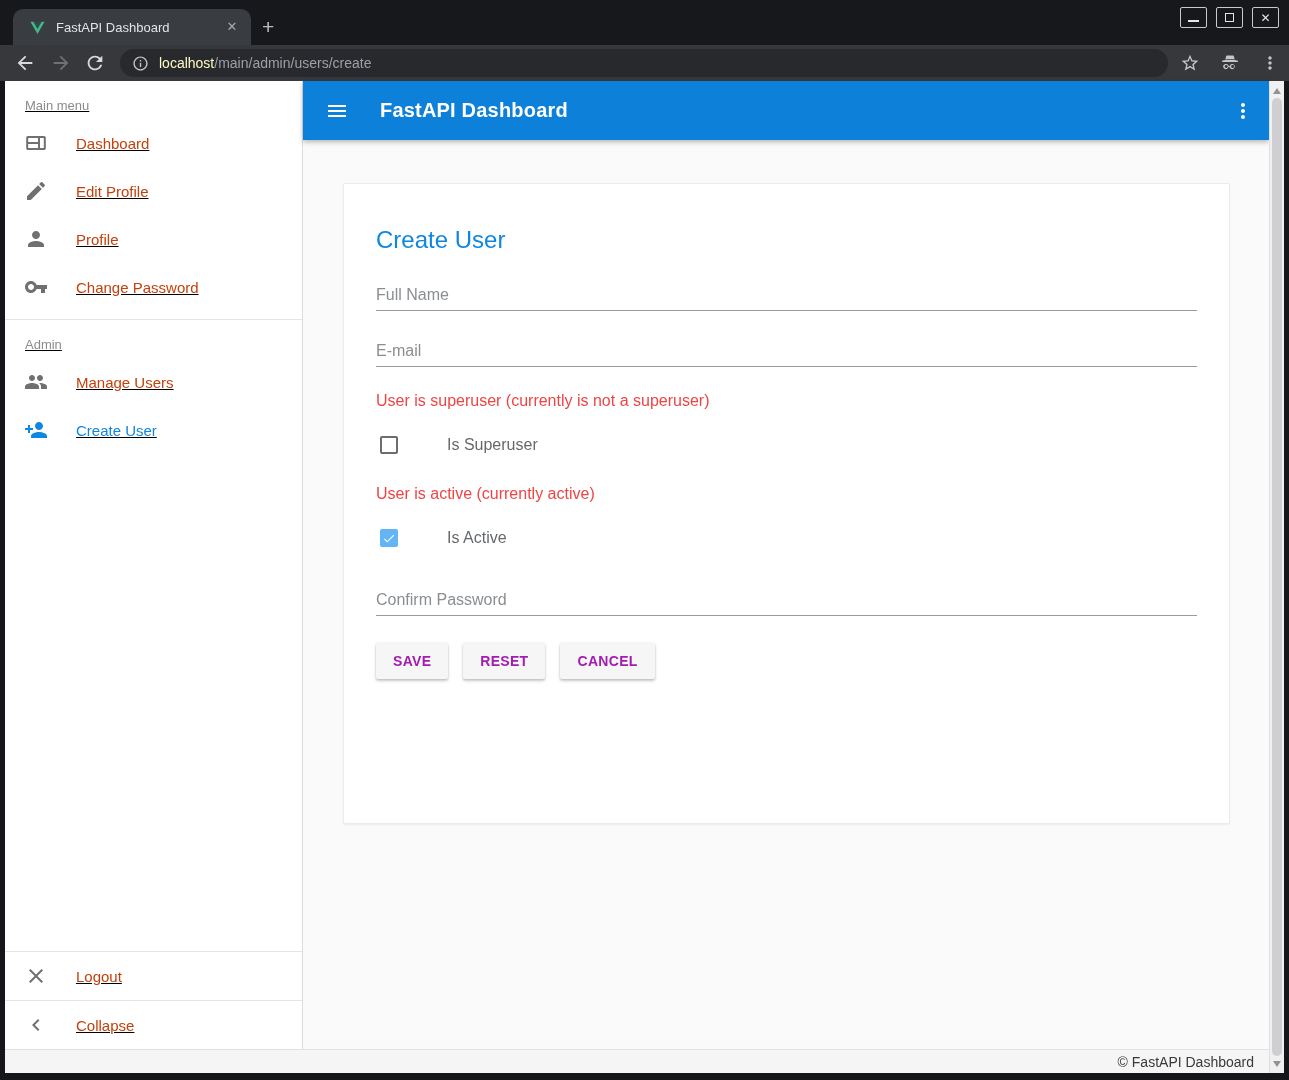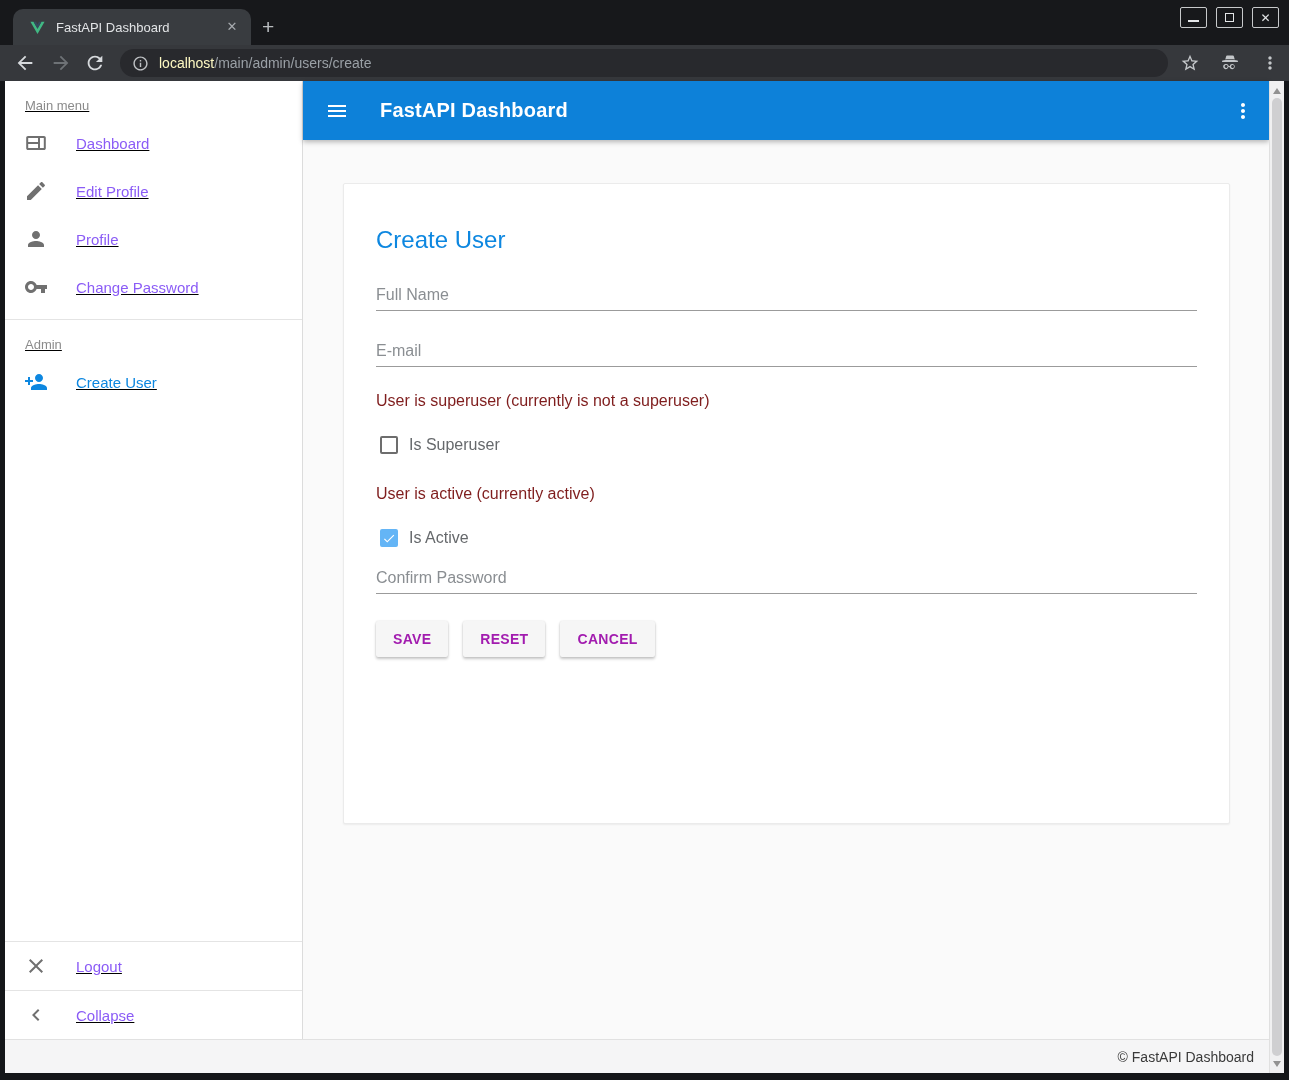--- a/index.html
+++ b/index.html
@@ -32,21 +32,21 @@
   .bar-right { display:flex; align-items:center; margin-left:12px; gap:20px; }
   .bar-ic { width:20px; height:20px; color:#c4c7ca; }
 
   
   .page { position:absolute; top:81px; left:5px; width:1279px; height:992px; background:#fafafa; display:flex; flex-direction:column; }
   .page-body { flex:1; display:flex; min-height:0; margin-right:15px; }
 
   
   .sidebar { width:298px; background:#ffffff; border-right:1px solid #dcdcdc; display:flex; flex-direction:column;text-decoration:underline; }
   .side-section-label { font-size:13px; color:#8b8b8b; padding:17px 0 6px 20px; }
-  .side-item { height:48px; display:flex; align-items:center; padding-left:19px; color:#8b5cf6; cursor:pointer; }
+  .side-item { height:48px; display:flex; align-items:center; padding-left:19px; color:#c2410c; cursor:pointer; }
   .side-item .s-icon { width:24px; height:24px; color:#707070; flex:none; }
   .side-item .s-label { margin-left:28px; font-size:15px; }
   .side-item.active { color:#0d87e0; }
   .side-item.active .s-icon { color:#0d87e0; }
   .divider { height:1px; background:#e4e4e4; }
   .side-spacer { flex:1; }
 
   
   .main { flex:1; display:flex; flex-direction:column; min-width:0; }
   .appbar { height:59px; background:#0d81d9; display:flex; align-items:center; padding:0 14px 0 22px;
@@ -57,37 +57,37 @@
   .appbar .kebab-ic { width:24px; height:24px; color:#ffffff; }
 
   .content { flex:1; overflow:hidden; }
   .card { margin:43px 39px 0 40px; height:641px; background:#ffffff; border:1px solid #ebebeb;
           border-radius:2px; box-shadow:0 1px 2px rgba(0,0,0,.06); padding:22px 32px 0 32px; }
   .card-title { margin-top:20px; font-size:24px; color:#0d87e0; }
   .field-label { font-size:16px; color:#8a8e92; }
   .field-line { height:1px; background:#9b9b9b; margin-top:6px; }
   .f-fullname { margin-top:32px; }
   .f-email { margin-top:31px; }
-  .hint { font-size:16px; color:#7f1d1d; }
+  .hint { font-size:16px; color:#ef4444; }
   .h-super { margin-top:25px; }
   .h-active { margin-top:31px; }
-  .chk-row { display:flex; align-items:center; margin-top:26px; margin-left:4px; }
+  .chk-row { display:flex; align-items:center; margin-top:26px; margin-left:4px;gap:38px; }
   .chk-box { width:18px; height:18px; border:2px solid #6d6d6d; border-radius:2px; flex:none; }
   .chk-box.checked { border-color:#64b5f6; background:#64b5f6; display:flex; align-items:center; justify-content:center; }
   .chk-box.checked svg { width:15px; height:15px; color:#ffffff; }
   .chk-label { font-size:16px; color:#66696c; margin-left:11px; }
   .f-setpass { margin-top:46px; }
-  .f-confpass { margin-top:22px; }
+  .f-confpass { margin-top:44px; }
   .btn-row { margin-top:27px; display:flex; gap:15px; }
   .btn { height:36px; padding:0 17px; background:#f6f6f6; border:none; border-radius:2px;
          box-shadow:0 2px 3px rgba(0,0,0,.22), 0 0 2px rgba(0,0,0,.12);
          font-family:inherit; font-size:14px; font-weight:bold; color:#a21caf; letter-spacing:.3px; cursor:pointer; }
 
   
-  .footer { height:34px; background:#f5f5f6; border-top:1px solid #e1e1e1; display:flex;
+  .footer { height:24px; background:#f5f5f6; border-top:1px solid #e1e1e1; display:flex;
             align-items:center; justify-content:flex-end; padding-right:30px; }
   .footer-text { font-size:14px; color:#3a3a3a; }
 
   
   .scrollbar { position:absolute; top:0; right:0; width:15px; height:100%; background:#f0f0f1; border-left:1px solid #e0e0e0; z-index:5; }
   .sb-arrow { position:absolute; left:0; width:100%; height:15px; display:flex; align-items:center; justify-content:center; }
   .sb-arrow.up { top:2px; }
   .sb-arrow.down { bottom:2px; }
   .tri-up { width:0; height:0; border-left:4px solid transparent; border-right:4px solid transparent; border-bottom:6px solid #929292; }
   .tri-down { width:0; height:0; border-left:4px solid transparent; border-right:4px solid transparent; border-top:6px solid #929292; }
@@ -203,20 +203,28 @@
               <path d="M12.65 10C11.83 7.67 9.61 6 7 6c-3.31 0-6 2.69-6 6s2.69 6 6 6c2.61 0 4.83-1.67 5.65-4H17v4h4v-4h2v-4H12.65zM7 15c-1.65 0-3-1.35-3-3s1.35-3 3-3 3 1.35 3 3-1.35 3-3 3z"></path>
             </svg>
         </span>
         <span class="s-label">Change Password</span>
       </div>
 
       <div class="divider" style="margin-top:8px;"></div>
 
       <div class="side-section-label">Admin</div>
 
+      <div class="side-item">
+        <span class="s-icon">
+          <svg viewBox="0 0 24 24" fill="currentColor">
+              <path d="M16 11c1.66 0 2.99-1.34 2.99-3S17.66 5 16 5c-1.66 0-3 1.34-3 3s1.34 3 3 3zm-8 0c1.66 0 2.99-1.34 2.99-3S9.66 5 8 5C6.34 5 5 6.34 5 8s1.34 3 3 3zm0 2c-2.33 0-7 1.17-7 3.5V19h14v-2.5c0-2.33-4.67-3.5-7-3.5zm8 0c-.29 0-.62.02-.97.05 1.16.84 1.97 1.97 1.97 3.45V19h6v-2.5c0-2.33-4.67-3.5-7-3.5z"></path>
+            </svg>
+        </span>
+        <span class="s-label">Manage Users</span>
+      </div>
 
       <div class="side-item active">
         <span class="s-icon">
           <svg viewBox="0 0 24 24" fill="currentColor">
               <path d="M15 12c2.21 0 4-1.79 4-4s-1.79-4-4-4-4 1.79-4 4 1.79 4 4 4zm-9-2V7H4v3H1v2h3v3h2v-3h3v-2H6zm9 4c-2.67 0-8 1.34-8 4v2h16v-2c0-2.66-5.33-4-8-4z"></path>
             </svg>
         </span>
         <span class="s-label">Create User</span>
       </div>
 

